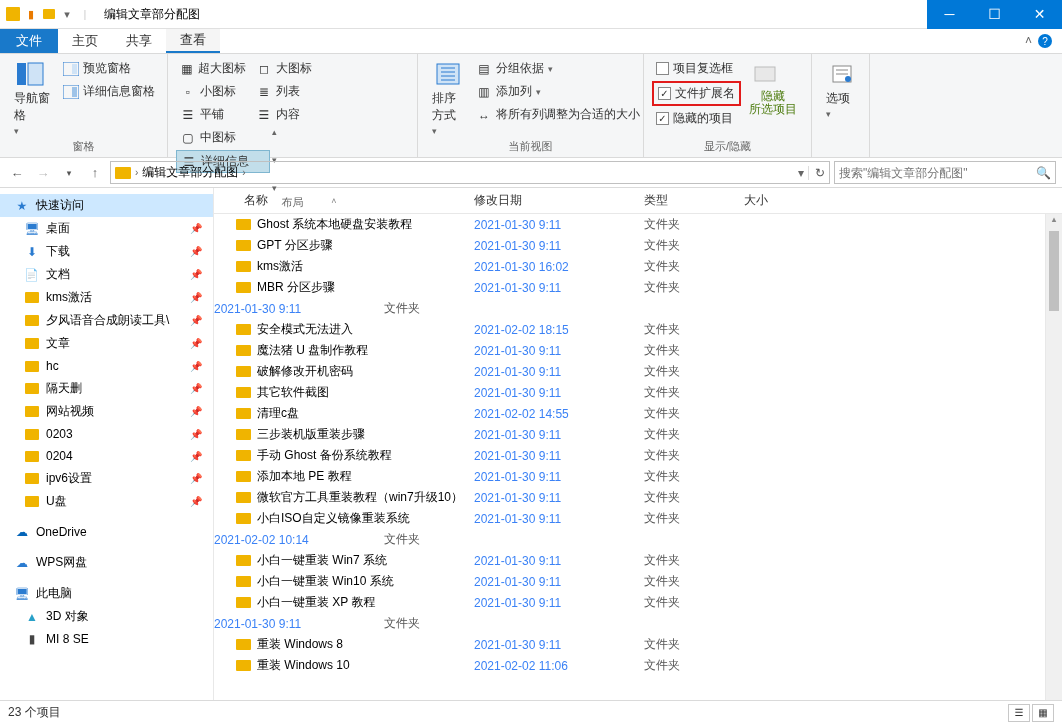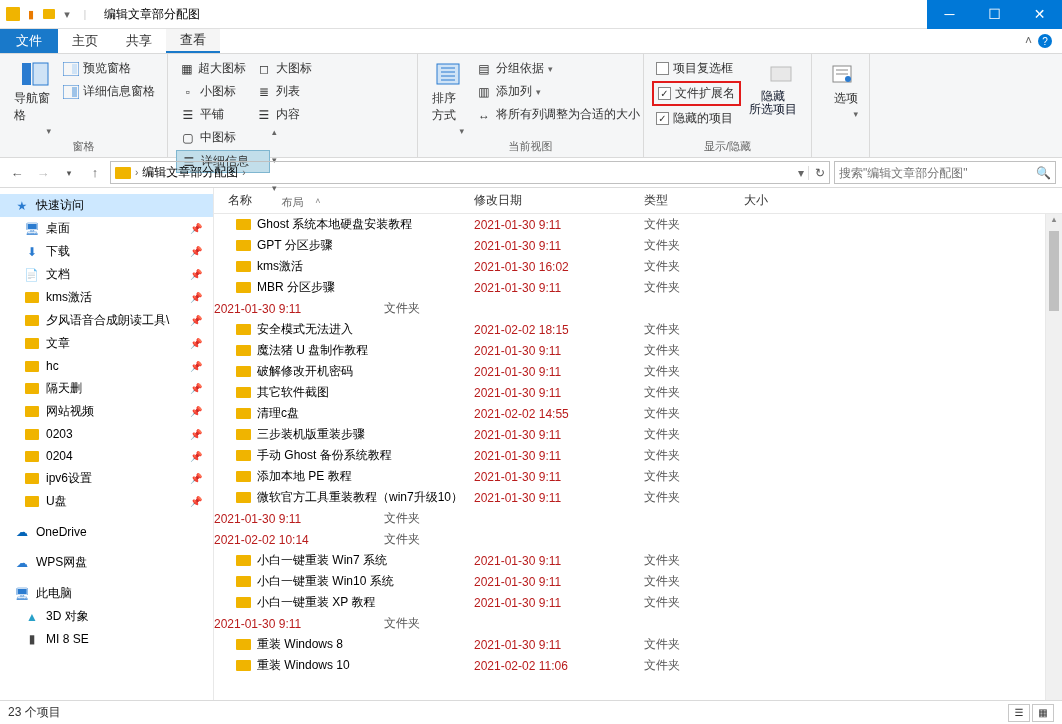--- a/index.html
+++ b/index.html
@@ -22,21 +22,21 @@
 .ribbon-tabs .tab { padding: 0 14px; display:flex; align-items:center; font-size: 13px; color:#333; }
 .ribbon-tabs .tab.active { border-bottom: 2px solid #1979ca; background:#f5f5f5; }
 .ribbon-tabs .spacer { flex:1; }
 .ribbon-tabs .help { padding: 0 10px; display:flex; align-items:center; gap:6px; color:#0078d7; }
 
 
 .ribbon { height: 104px; background: #f5f6f7; border-bottom: 1px solid #dadada; display:flex; }
 .ribbon .group { border-right: 1px solid #dadada; padding: 4px 8px 2px; display:flex; flex-direction:column; }
 .ribbon .group .gcontent { flex:1; display:flex; align-items:flex-start; gap: 2px; }
 .ribbon .group .glabel { text-align:center; font-size: 11px; color:#666; height:16px; }
-.ribbon .bigbtn { display:flex; flex-direction:column; align-items:flex-end; justify-content:center; padding: 2px 6px; gap: 2px; font-size:12px; color:#333; }
+.ribbon .bigbtn { display:flex; flex-direction:column; align-items:flex-start; justify-content:center; padding: 2px 6px; gap: 2px; font-size:12px; color:#333; }
 .ribbon .bigbtn .bi { width: 32px; height: 28px; display:flex; align-items:center; justify-content:center; }
 .ribbon .li { display:flex; align-items:center; gap:4px; padding: 2px 4px; font-size:12px; color:#333; white-space: nowrap; }
 .ribbon .li .ic { width:16px; height:16px; display:flex; align-items:center; justify-content:center; }
 .ribbon .chk { width:13px; height:13px; border:1px solid #888; display:inline-flex; align-items:center; justify-content:center; font-size:10px; color:#333; background:#fff; }
 .ribbon .colstack { display:flex; flex-direction:column; gap:2px; }
 .ribbon .detailsel { background:#c2deea; border:1px solid #7fb6d0; }
 .highlight-red { border: 2px solid #e21b1b; padding:2px 4px; }
 
 
 .addrbar { height: 30px; display:flex; align-items:center; padding: 0 6px; gap:4px; border-bottom:1px solid #dadada; }
@@ -50,28 +50,28 @@
 .main { display:flex; height: calc(724px - 29px - 25px - 104px - 30px - 24px); }
 .sidebar { width:214px; border-right:1px solid #e8e8e8; overflow:hidden; padding-top:6px; }
 .sidebar .sbitem { display:flex; align-items:center; gap:6px; padding: 3px 10px 3px 24px; font-size:12px; position:relative; }
 .sidebar .sbitem.hdr { padding-left: 14px; font-weight:normal; }
 .sidebar .sbitem.sel { background:#cde8ff; }
 .sidebar .sbitem .pin { margin-left:auto; color:#7a7a7a; font-size:10px; }
 .sidebar .ic { width:16px; height:16px; display:flex; align-items:center; justify-content:center; }
 
 .files { flex:1; display:flex; flex-direction:column; overflow:hidden; }
 .files .cols { display:flex; border-bottom:1px solid #e8e8e8; height:26px; align-items:center; font-size:12px; color:#333; }
-.files .cols .c-name { width:260px; padding-left:14px; }
+.files .cols .c-name { width:260px; padding-left:30px; }
 .files .cols .c-date { width:170px; }
 .files .cols .c-type { width:100px; }
 .files .cols .c-size { width:80px; }
 .files .rows { overflow:auto; flex:1; }
 .files .row { display:flex; height:21px; align-items:center; font-size:12px; }
 .files .row .c-name { width:260px; padding-left:22px; display:flex; align-items:center; gap:6px; }
-.files .row .c-date { width:170px; color:#b91c1c; }
+.files .row .c-date { width:170px; color:#3b82f6; }
 .files .row .c-type { width:100px; color:#555; }
 .files .scrollbar { width:17px; background:#f0f0f0; border-left:1px solid #e8e8e8; }
 
 .statusbar { height:24px; border-top:1px solid #dadada; display:flex; align-items:center; padding: 0 8px; font-size:12px; color:#333; }
 .statusbar .viewbtns { margin-left:auto; display:flex; gap:2px; }
 .statusbar .viewbtns div { width:22px; height:18px; border:1px solid #c8c8c8; display:flex; align-items:center; justify-content:center; font-size:10px; }
 
 svg { display:block; }
 </style>
 </head>
@@ -241,21 +241,21 @@
           </div>
         <div class="li highlight-red">
             <span class="chk">✓</span>
             <span>文件扩展名</span>
           </div>
         <div class="li">
             <span class="chk">✓</span>
             <span>隐藏的项目</span>
           </div>
       </div>
-      <div class="bigbtn" style="color:#0f172a">
+      <div class="bigbtn" style="color:#4d7c0f">
         <div class="bi">
             <svg width="24" height="22">
               <rect x="2" y="4" width="20" height="14" fill="#e8e8e8" stroke="#bbb"></rect>
             </svg>
           </div>
         <span style="white-space:pre;text-align:center;line-height:1.1">隐藏
 所选项目</span>
       </div>
     </div>
     <div class="glabel">显示/隐藏</div>
@@ -540,20 +540,24 @@
           </div>
           <div class="row">
             <div class="c-name">
               <span class="folder-ic" style="width:15px;height:11px"></span>
               <span>微软官方工具重装教程（win7升级10）</span>
             </div>
             <div class="c-date">2021-01-30 9:11</div>
             <div class="c-type">文件夹</div>
           </div>
           <div class="row">
+            <div class="c-name">
+              <span class="folder-ic" style="width:15px;height:11px"></span>
+              <span>小白ISO自定义镜像重装系统</span>
+            </div>
             <div class="c-date">2021-01-30 9:11</div>
             <div class="c-type">文件夹</div>
           </div>
           <div class="row">
             <div class="c-date">2021-02-02 10:14</div>
             <div class="c-type">文件夹</div>
           </div>
           <div class="row">
             <div class="c-name">
               <span class="folder-ic" style="width:15px;height:11px"></span>

